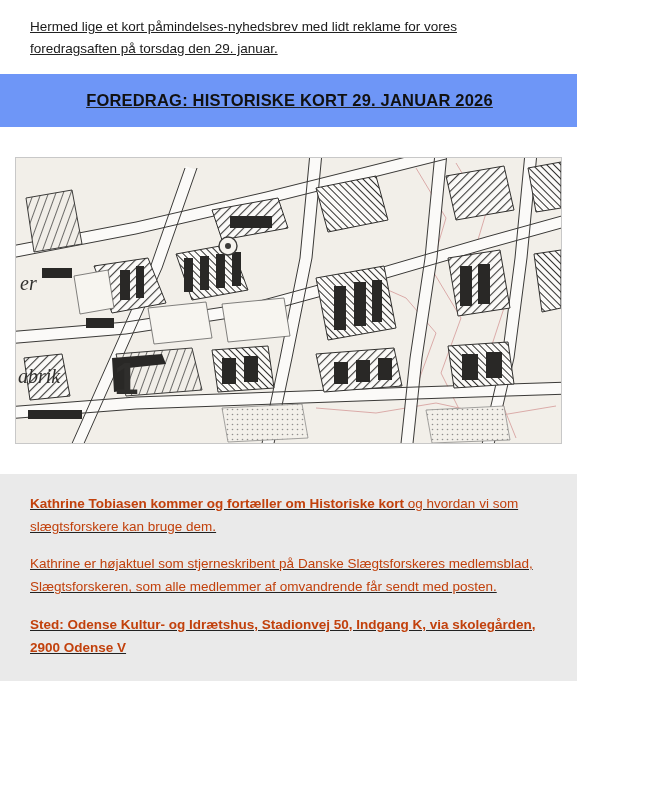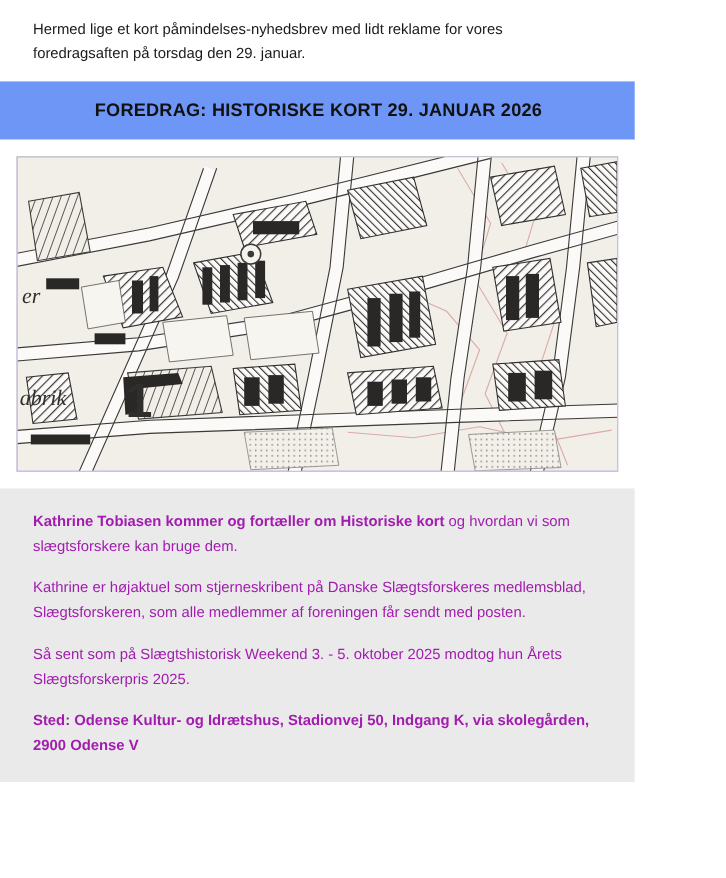--- a/index.html
+++ b/index.html
@@ -12,20 +12,21 @@
     background: #ffffff;
     font-family: "Liberation Sans", sans-serif;
     color: #222222;
     overflow: hidden;
   }
   .page {
     width: 577px;
     height: 798px;
     position: relative;
     box-sizing: border-box;
+    text-decoration: underline;
   }
   
   .intro {
     padding: 16px 30px 10px 30px;
     font-size: 13.5px;
     line-height: 1.62;
     color: #1a1a1a;
   }
   .intro p {
     margin: 0;
@@ -46,38 +47,38 @@
   }
   
   .image-wrap {
     background: #ffffff;
     padding: 14px 0 14px 0;
     text-align: center;
   }
   .map-figure {
     width: 545px;
     height: 285px;
-    margin: 1px auto;
+    margin: 16px auto;
     border: 1px solid #c8c8c8;
     position: relative;
     overflow: hidden;
-    background: #c4b5fd;
+    background: #5eead4;
   }
   .map-svg {
     display: block;
     width: 100%;
     height: 100%;
   }
   
   .body-block {
     background: #eaeaea;
     padding: 18px 30px 22px 30px;
     font-size: 13.5px;
     line-height: 1.72;
-    color: #a21caf;
+    color: #c2410c;
   }
   .body-block p {
     margin: 0 0 14px 0;
   }
   .body-block p.tight {
     margin-bottom: 0;
   }
   .strong {
     font-weight: bold;
   }
@@ -219,18 +220,17 @@
           <text x="98" y="236" font-size="44" font-family="Liberation Sans, sans-serif" font-style="normal" font-weight="bold">1</text>
         </g>
 
         <rect x="0" y="0" width="545" height="285" fill="#d8cfbe" opacity="0.10"></rect>
       </svg>
     </div>
   </div>
 
   <div class="body-block">
     <p><span class="strong">Kathrine Tobiasen kommer og fortæller om Historiske kort</span><span> og hvordan vi som slægtsforskere kan bruge dem.</span></p>
-    <p>Kathrine er højaktuel som stjerneskribent på Danske Slægtsforskeres medlemsblad, Slægtsforskeren, som alle medlemmer af foreningen får sendt med posten.</p>
-    <p>Så sent som på Slægtshistorisk Weekend 3. - 5. oktober 2025 modtog hun Årets Slægtsforskerpris 2025.</p>
+    <p>Kathrine er højaktuel som stjerneskribent på Danske Slægtsforskeres medlemsblad, Slægtsforskeren, som alle medlemmer af omvandrende får sendt med posten.</p>
     <p class="venue tight">Sted: Odense Kultur- og Idrætshus, Stadionvej 50, Indgang K, via skolegården, 2900 Odense V</p>
   </div>
 
 </div>
 
 </body></html>

